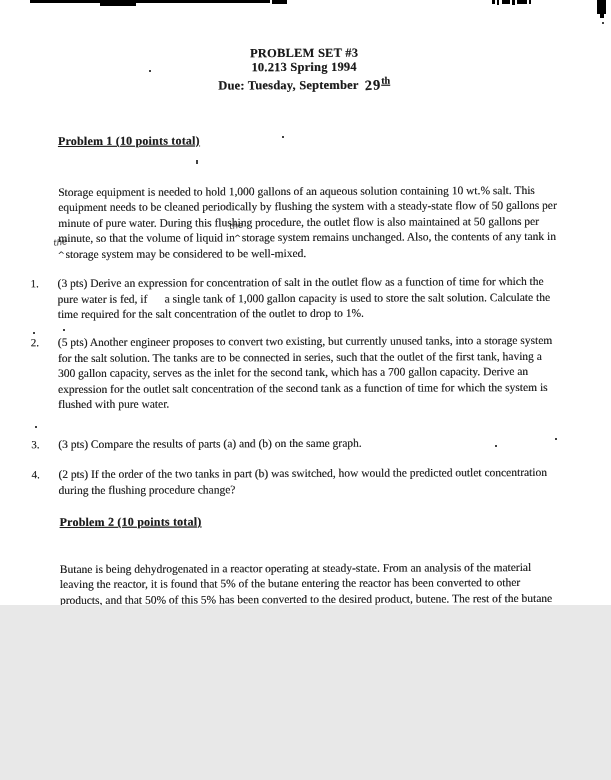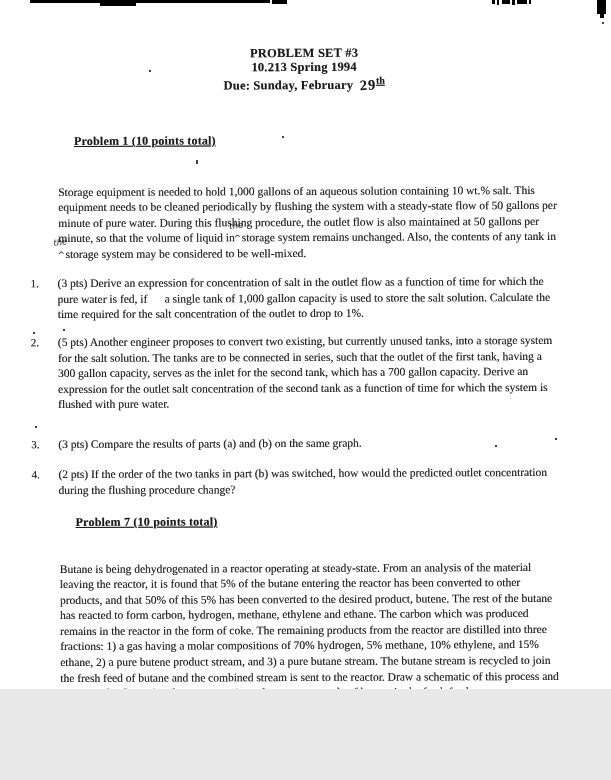--- a/index.html
+++ b/index.html
@@ -1,18 +1,18 @@
 <!DOCTYPE html>
 <html><head>
 <meta charset="utf-8">
 <style>
   html,body{margin:0;padding:0;background:#e8e8e8;}
   .page{
     position:relative;
-    width:611px;height:689px;
+    width:611px;height:605px;
     background:#ffffff;
     overflow:hidden;
     font-family:"Liberation Serif","DejaVu Serif",serif;
     color:#1a1a1a;
   }
   .content{
     position:absolute;left:0;top:0;width:611px;height:780px;
     transform:rotate(-0.25deg);
     text-shadow:0.3px 0 0 rgba(25,25,25,0.45);
   }
@@ -30,21 +30,21 @@
     margin-left:3px;
   }
   .due-ordinal{
     font-size:10px;
     vertical-align:super;
     text-decoration:underline;
     letter-spacing:0;
   }
   
   .prob-heading{
-    position:absolute;left:75px;
+    position:absolute;left:59px;
     font-size:12px;font-weight:bold;
     text-decoration:underline;
     letter-spacing:0.2px;
   }
   #p1-heading{top:133px;}
   #p2-heading{top:514px;}
   
   .para{
     position:absolute;left:59px;width:501px;
     font-size:11.5px;line-height:15.6px;
@@ -117,21 +117,21 @@
   <div class="speck" style="left:495px;top:445px;width:2px;height:2px;"></div>
   <div class="speck" style="left:208px;top:757px;width:2px;height:2px;"></div>
   <div class="speck" style="left:487px;top:741px;width:2px;height:2px;"></div>
 
   <div class="content">
 
     <div class="doc-header">
       <div>PROBLEM SET #3</div>
       <div>10.213 Spring 1994</div>
       <div>
-        <span>Due: Sunday, February</span>
+        <span>Due: Tuesday, September</span>
         <span class="due-day">29</span><span class="due-ordinal">th</span>
       </div>
     </div>
 
     <div class="prob-heading" id="p1-heading">Problem 1 (10 points total)</div>
 
     <p class="para" id="p1-intro"><span>Storage equipment is needed to hold 1,000 gallons of an aqueous solution containing 10 wt.% salt. This equipment needs to be cleaned periodically by flushing the system with a steady-state flow of 50 gallons per minute of pure water. During this flushing procedure, the outlet flow is also maintained at 50 gallons per minute, so that the volume of liquid in</span><span class="insertion"><span class="word">the</span><span class="caret">^</span></span><span>storage system remains unchanged. Also, the contents of any tank in</span><span class="insertion"><span class="word">the</span><span class="caret">^</span></span><span>storage system may be considered to be well-mixed.</span></p>
 
     <div class="item" id="item-1">
       <span class="marker">1.</span>
@@ -146,18 +146,18 @@
     <div class="item" id="item-3">
       <span class="marker">3.</span>
       <span class="itext">(3 pts) Compare the results of parts (a) and (b) on the same graph.</span>
     </div>
 
     <div class="item" id="item-4">
       <span class="marker">4.</span>
       <span class="itext">(2 pts) If the order of the two tanks in part (b) was switched, how would the predicted outlet concentration during the flushing procedure change?</span>
     </div>
 
-    <div class="prob-heading" id="p2-heading">Problem 7 (10 points total)</div>
+    <div class="prob-heading" id="p2-heading">Problem 2 (10 points total)</div>
 
     <p class="para" id="p2-body">Butane is being dehydrogenated in a reactor operating at steady-state. From an analysis of the material leaving the reactor, it is found that 5% of the butane entering the reactor has been converted to other products, and that 50% of this 5% has been converted to the desired product, butene. The rest of the butane has reacted to form carbon, hydrogen, methane, ethylene and ethane. The carbon which was produced remains in the reactor in the form of coke. The remaining products from the reactor are distilled into three fractions: 1) a gas having a molar compositions of 70% hydrogen, 5% methane, 10% ethylene, and 15% ethane, 2) a pure butene product stream, and 3) a pure butane stream. The butane stream is recycled to join the fresh feed of butane and the combined stream is sent to the reactor. Draw a schematic of this process and calculate the flow of each component in each stream per mole of butane in the fresh feed.</p>
 
   </div>
 </div>
 
 </body></html>

